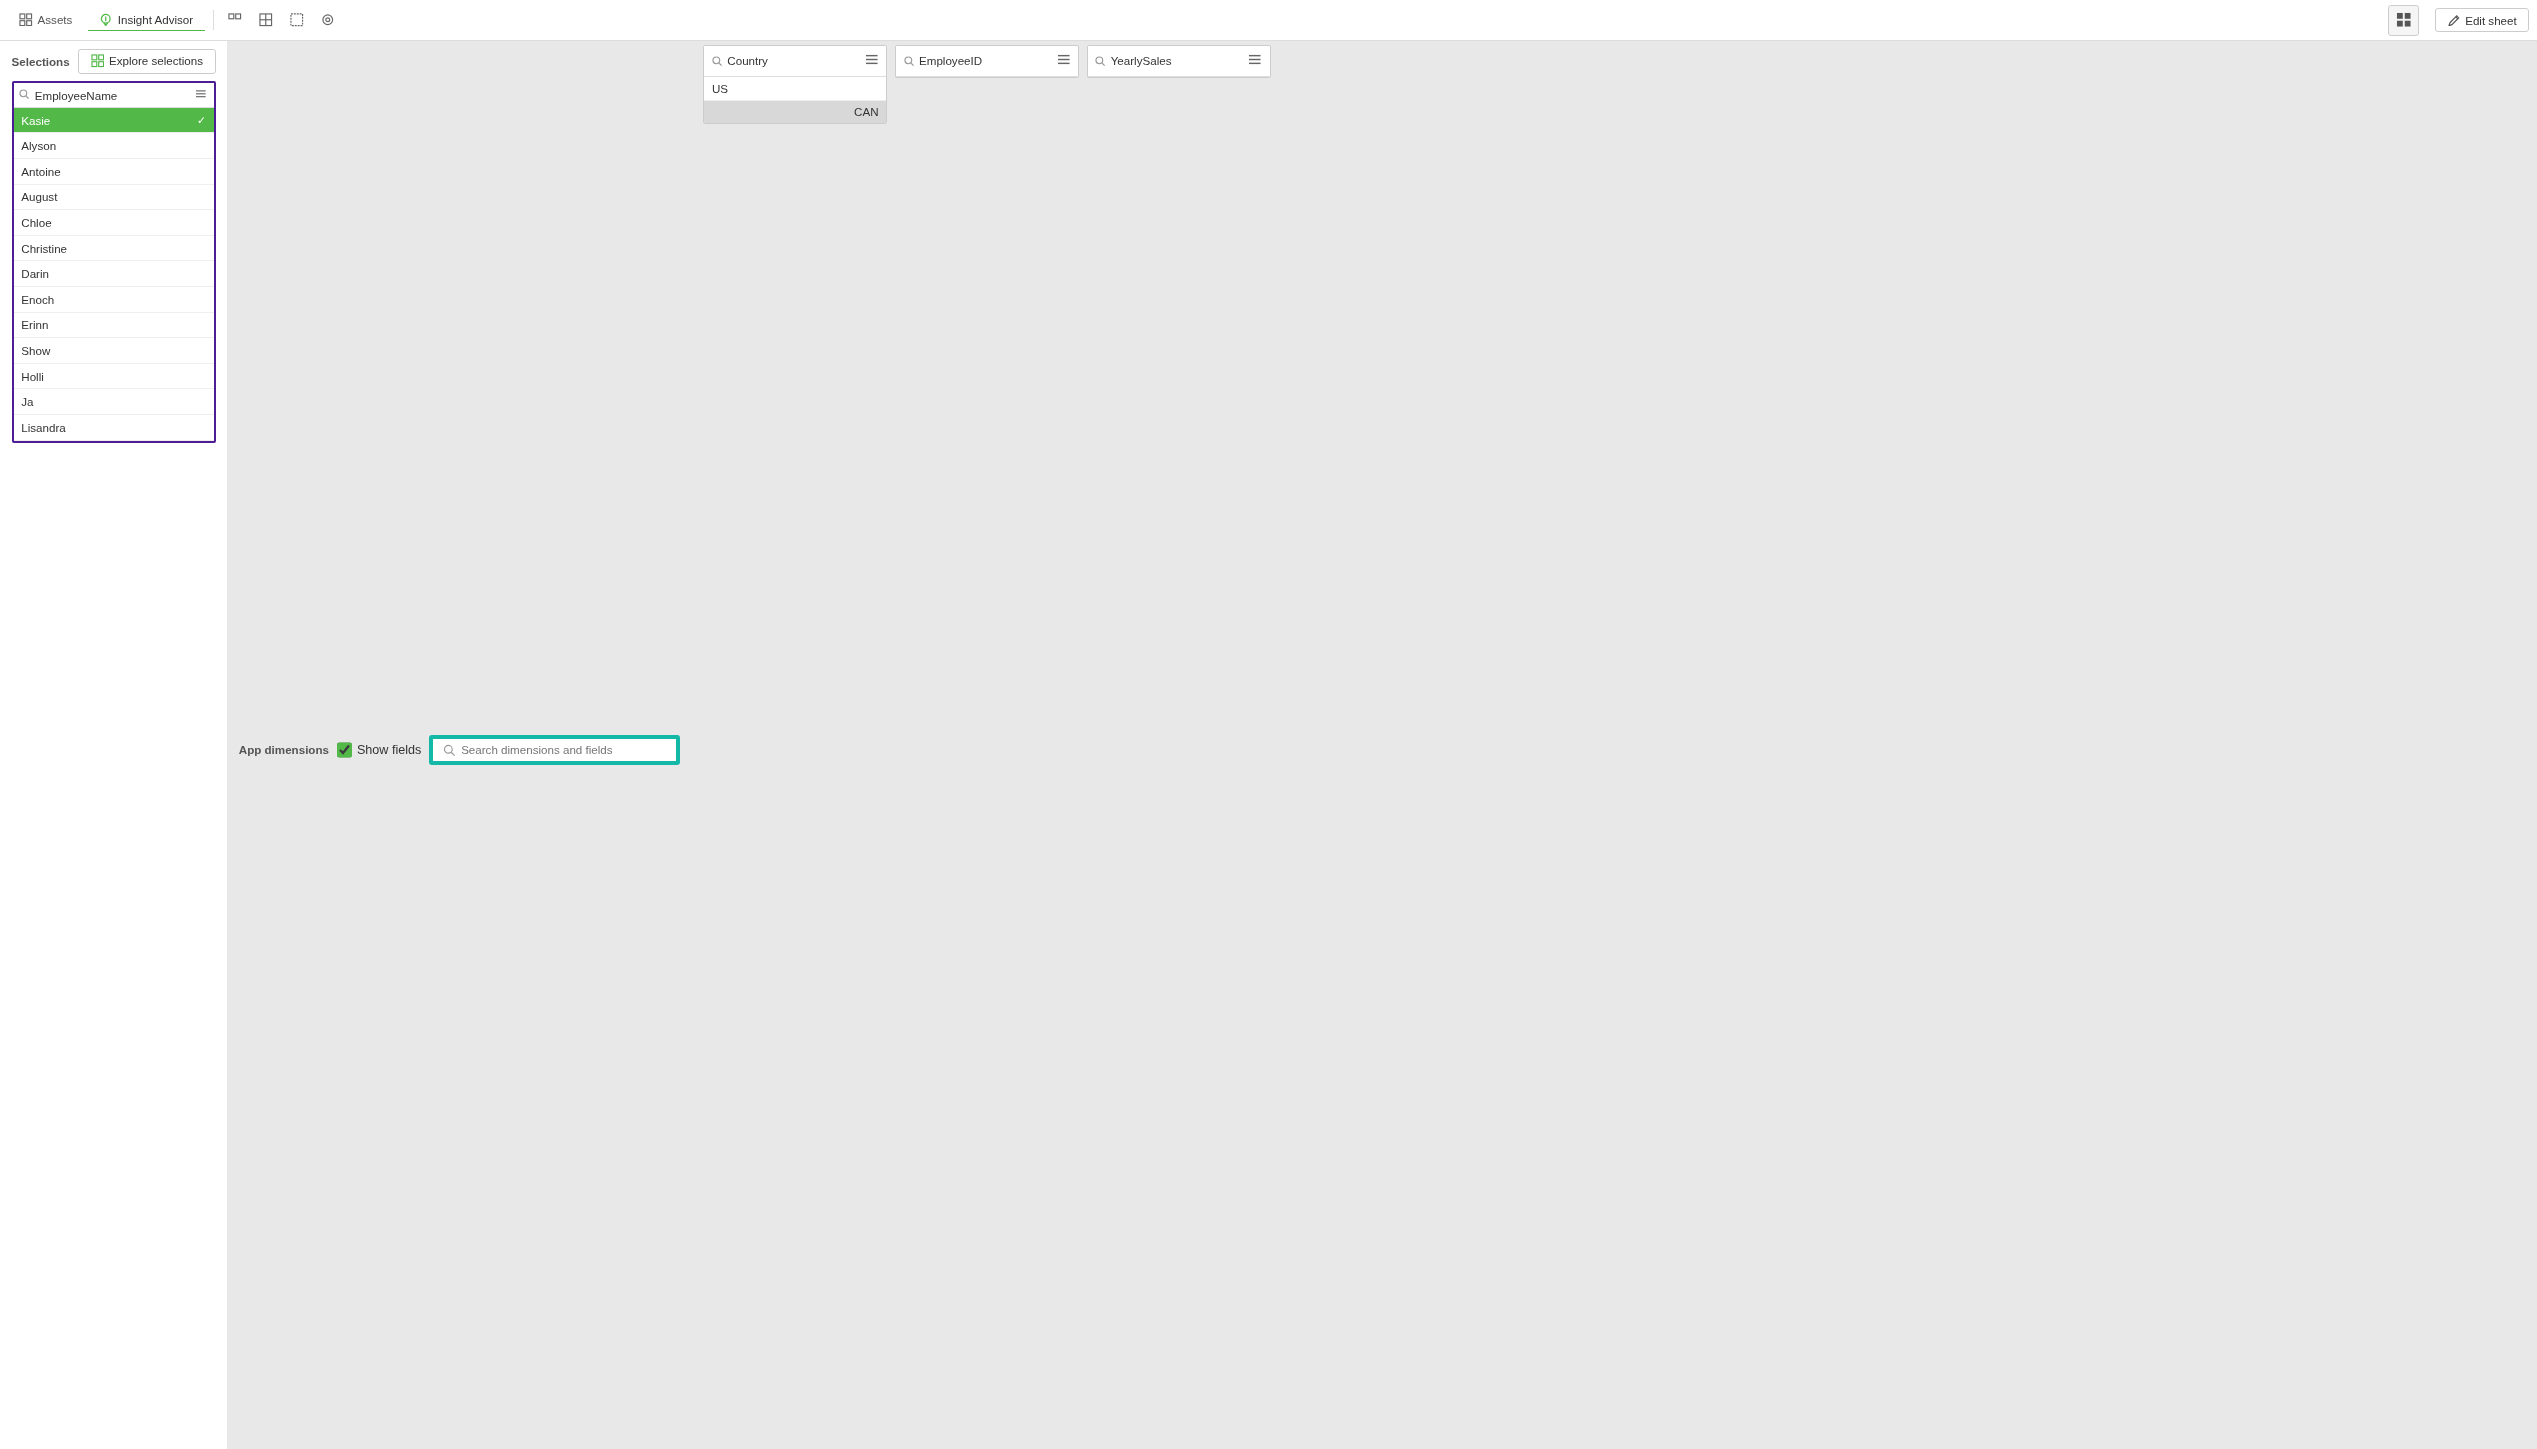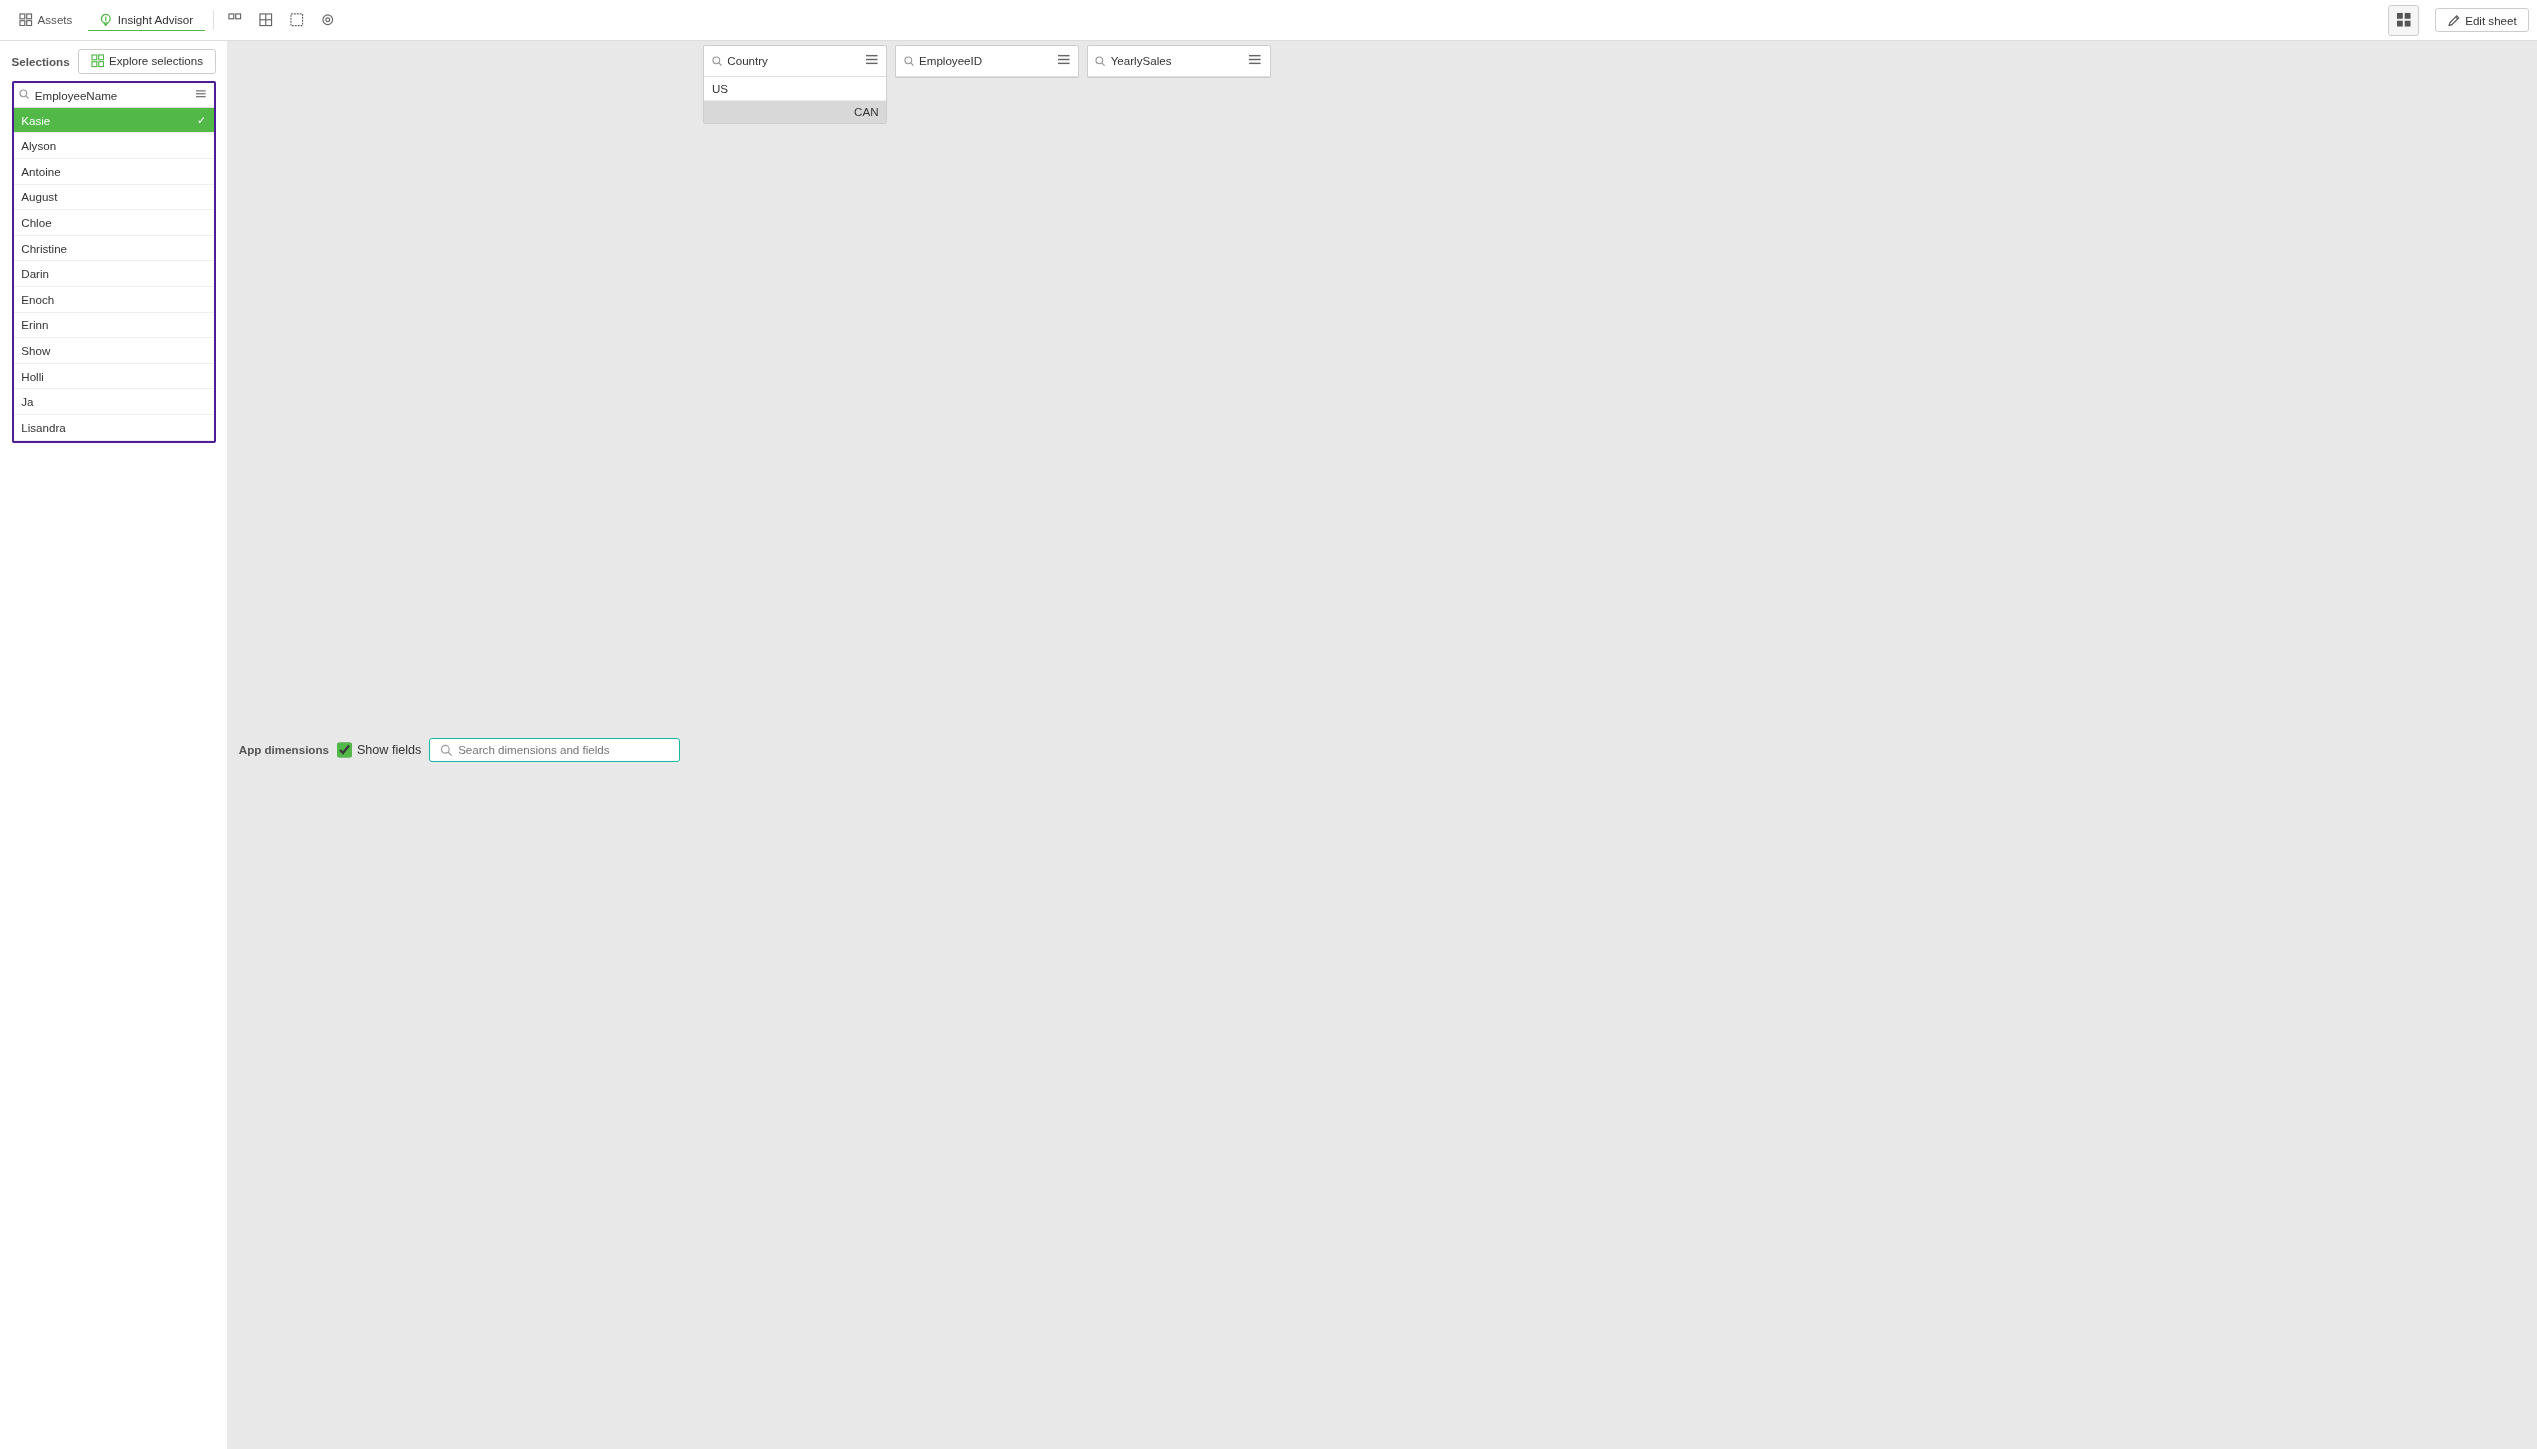--- a/index.html
+++ b/index.html
@@ -72,21 +72,21 @@
 
     
     .app-dimensions { padding: 7.7px 11.6px 3.9px; display: flex; align-items: center; gap: 7.7px; }
     .app-dimensions-title { font-size: 11.6px; font-weight: 600; color: #555; }
     .show-fields-toggle { display: flex; align-items: center; gap: 4.8px; }
     .toggle-checkbox { width: 15.5px; height: 15.5px; accent-color: #52b948; cursor: pointer; }
 
     
     .dimensions-search {
       margin-left: auto; display: flex; align-items: center; gap: 5.8px;
-      border: 1px solid #14b8a6; border-radius: 2.9px; padding: 4.8px 9.7px;
+      border: 4px solid #14b8a6; border-radius: 2.9px; padding: 4.8px 9.7px;
       background: #fff; width: 251px;
     }
     .dimensions-search input {
       border: none; outline: none; font-size: 11.6px; flex: 1; color: #999; background: transparent;
     }
 
     
     .dimensions-area { flex: 1; overflow-y: auto; padding: 3.9px 11.6px 11.6px; display: flex; gap: 7.7px; flex-wrap: nowrap; align-items: flex-start; }
 
     .dim-card {

